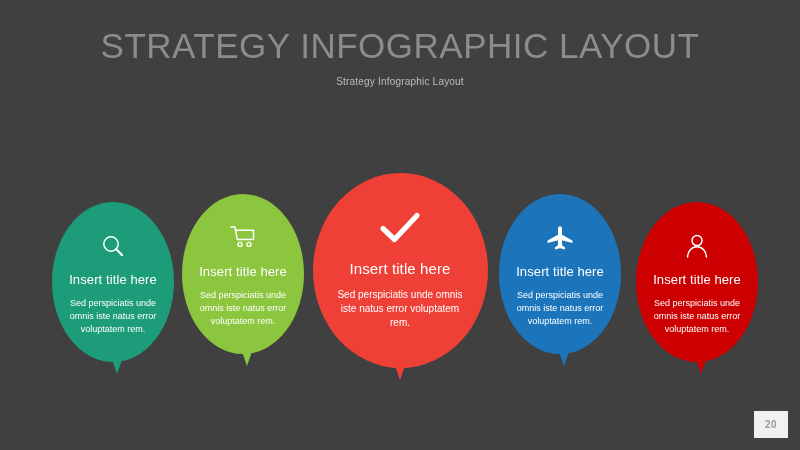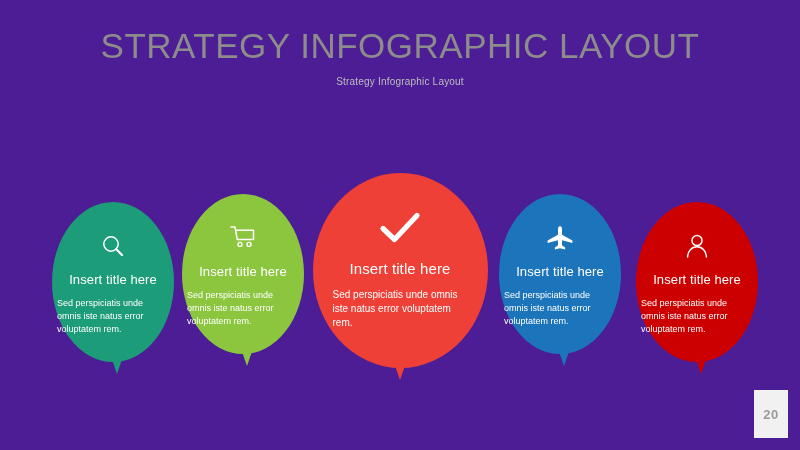--- a/index.html
+++ b/index.html
@@ -11,21 +11,21 @@
     width: 800px;
     height: 450px;
     overflow: hidden;
     font-family: "Liberation Sans", sans-serif;
     position: relative;
   }
 
   .slide {
     position: absolute;
     inset: 0;
-    background: #4c1d95;
+    background: #404040;
     text-decoration: underline;
   }
 
   
   .header {
     position: absolute;
     top: 24px;
     left: 0;
     width: 800px;
     text-align: center;
@@ -109,20 +109,21 @@
     line-height: 16px;
     letter-spacing: 0.1px;
     margin-bottom: 9px;
     white-space: nowrap;
   }
 
   .bubble-desc {
     color: #ffffff;
     font-size: 9px;
     line-height: 13px;
+    text-align: center;
     font-weight: 400;
     max-width: 112px;
   }
 
   
   .bubble.small {
     width: 122px;
     height: 160px;
   }
   .bubble.small .bubble-content { padding-top: 4px; }
@@ -134,26 +135,26 @@
   .bubble.large .bubble-title { font-size: 15px; margin-bottom: 11px; }
   .bubble.large .bubble-desc { font-size: 10px; line-height: 14px; max-width: 135px; }
   .bubble.large .bubble-icon { margin-bottom: 12px; }
 
   
   .page-number {
     position: absolute;
     right: 12px;
     bottom: 12px;
     width: 34px;
-    height: 48px;
+    height: 27px;
     background: #f1f1f1;
     display: flex;
     align-items: center;
     justify-content: center;
-    font-size: 13px;
+    font-size: 10px;
     color: #9a9a9a;
     font-weight: 700;
     letter-spacing: 0.5px;
   }
 </style>
 </head>
 <body>
 
 <div class="slide">
 

